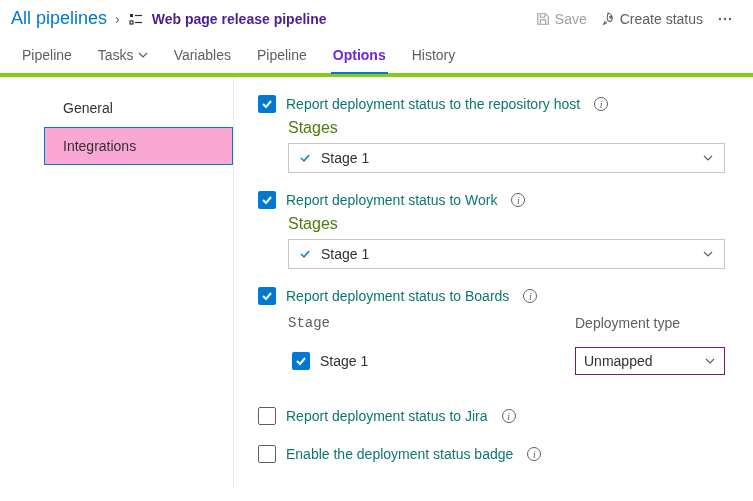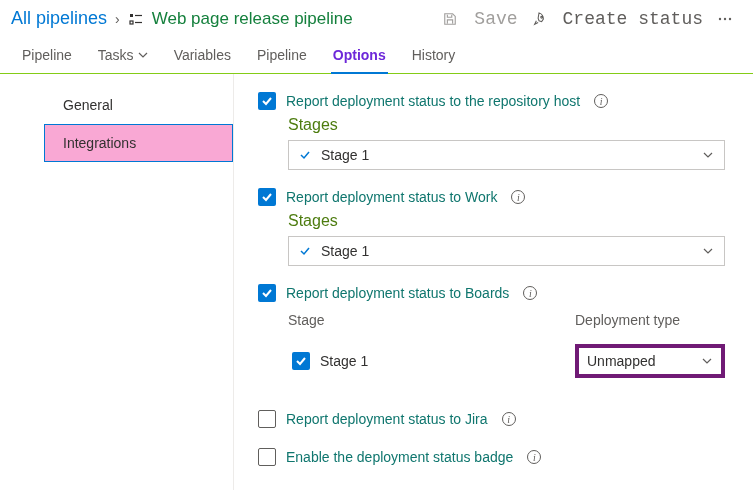--- a/index.html
+++ b/index.html
@@ -2,27 +2,27 @@
 <html><head>
 <meta charset="utf-8">
 <style>
   * { box-sizing: border-box; margin: 0; padding: 0; }
   body { font-family: "Segoe UI", -apple-system, sans-serif; font-size: 14px; color: #323130; background: #fff; width: 753px; }
   
   .header { display: flex; align-items: center; padding: 8px 20px 4px 11px; }
   .breadcrumb-link { color: #0078d4; font-size: 18px; }
   .breadcrumb-sep { color: #605e5c; margin: 0 8px; font-size: 14px; }
   .pipeline-icon { display: inline-flex; align-items: center; margin-right: 8px; }
-  .page-title { font-size: 17px; font-weight: 400; color: #15803d; }
+  .page-title { font-size: 14px; font-weight: 700; color: #4c1d95; }
   .header-actions { margin-left: auto; display: flex; align-items: center; gap: 14px; }
-  .action-btn { display: flex; align-items: center; gap: 17px; color: #605e5c; background: none; border: none; font-size: 18px; cursor: pointer; font-family: Liberation Mono, monospace; }
+  .action-btn { display: flex; align-items: center; gap: 5px; color: #605e5c; background: none; border: none; font-size: 14px; cursor: pointer; font-family: Liberation Sans, sans-serif; }
   .action-btn.disabled { color: #a19f9d; cursor: default; }
   .more-btn { color: #605e5c; cursor: pointer; display: flex; align-items: center; }
   
-  .tab-bar { display: flex; gap: 22px; padding: 8px 20px 0 20px; border-bottom: 1px solid #84cc16; }
+  .tab-bar { display: flex; gap: 22px; padding: 8px 20px 0 20px; border-bottom: 4px solid #84cc16; }
   .tab { padding: 6px 2px 10px 2px; color: #605e5c; cursor: pointer; display: flex; align-items: center; gap: 4px; position: relative; }
   .tab.active { color: #6d28d9; font-weight: 600; }
   .tab.active::after { content: ""; position: absolute; bottom: -1px; left: 0; right: 0; height: 2px; background: #0078d4; }
   
   .body { display: flex; padding-left: 44px; }
   .sidebar { width: 190px; border-right: 1px solid #edebe9; padding-top: 12px; }
   .side-item { padding: 10px 18px; cursor: pointer; color: #323130; border: 1px solid transparent; }
   .side-item.active { background: #f9a8d4; border: 1px solid #0078d4; }
   
   .content { flex: 1; padding: 18px 28px 18px 24px; }
@@ -36,26 +36,26 @@
   .option-label { font-size: 14px; color: #0f766e; }
   
   .info-icon { width: 14px; height: 14px; border: 1px solid #605e5c; border-radius: 50%; display: inline-flex; align-items: center; justify-content: center; font-size: 10px; color: #605e5c; font-style: italic; font-family: Georgia, serif; margin-left: 4px; cursor: default; }
   
   .dropdown { display: flex; align-items: center; justify-content: space-between; border: 1px solid #c8c6c4; padding: 6px 10px; background: #fff; cursor: pointer; width: 100%; }
   .dropdown-left { display: flex; align-items: center; gap: 10px; }
   .chevron { color: #605e5c; }
   
   .table-head { display: flex; margin-top: 10px; margin-bottom: 16px; }
   .th { color: #605e5c; font-size: 14px; }
-  .th.stage { flex: 1; }
+  .th.stage { flex: 1; font-family: Liberation Mono, monospace; }
   .th.deploy { width: 150px; }
   .table-row { display: flex; align-items: center; }
   .td.stage { flex: 1; display: flex; align-items: center; gap: 10px; padding-left: 4px; }
   .td.deploy { width: 150px; }
-  .select-box { border: 4px solid #701a75; padding: 5px 8px; display: flex; align-items: center; justify-content: space-between; background: #fff; cursor: pointer; }
+  .select-box { border: 1px solid #701a75; padding: 5px 8px; display: flex; align-items: center; justify-content: space-between; background: #fff; cursor: pointer; }
   
   .spacer { height: 14px; }
 </style>
 </head>
 <body>
 
 <div class="header">
   <span class="breadcrumb-link">All pipelines</span>
   <span class="breadcrumb-sep">›</span>
   <span class="pipeline-icon">

